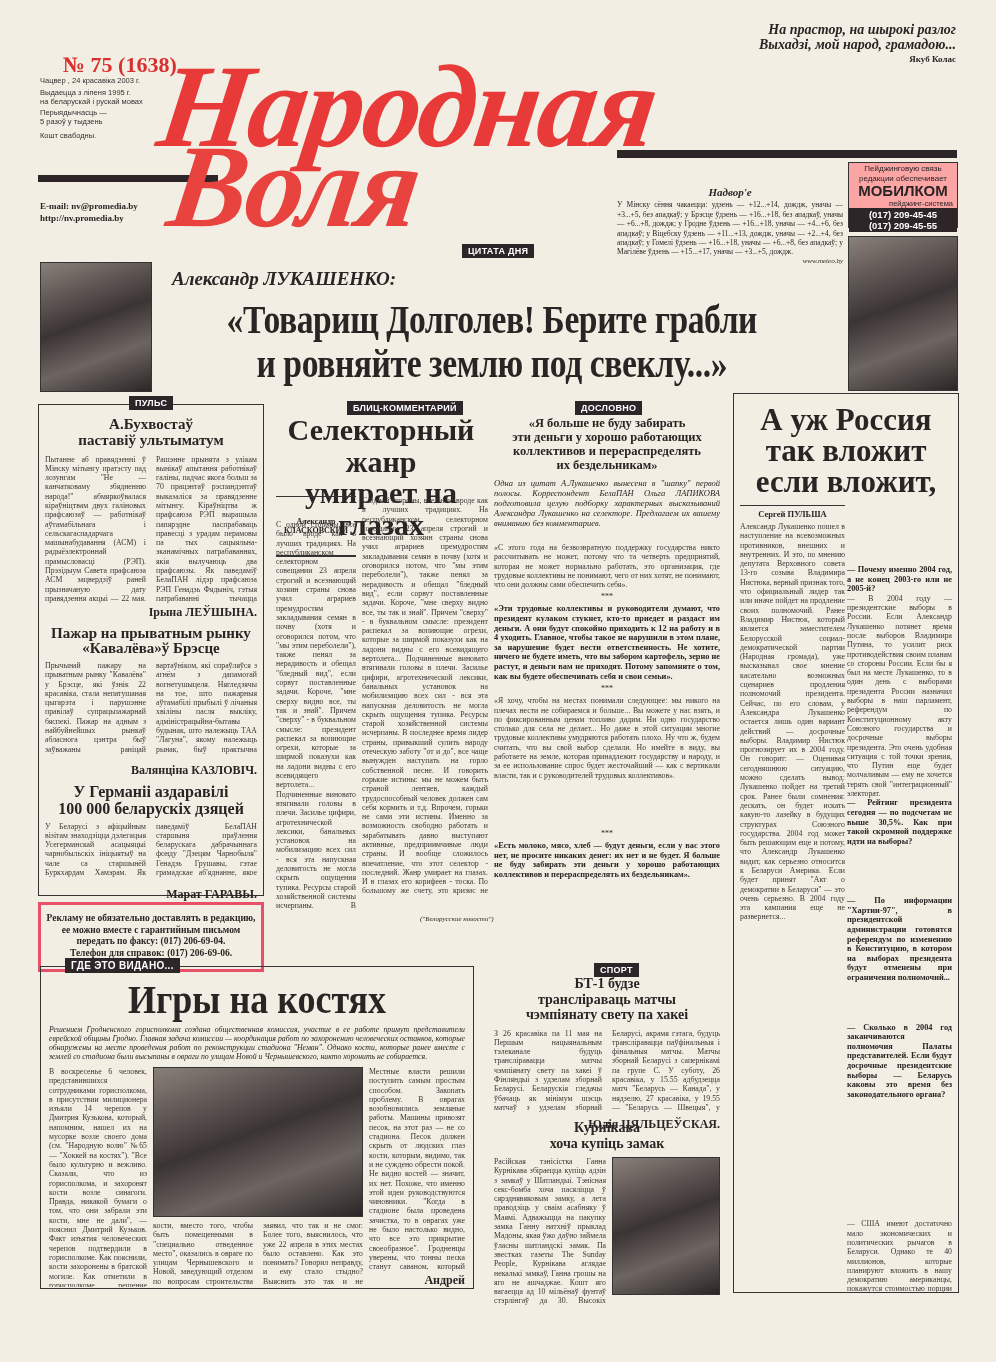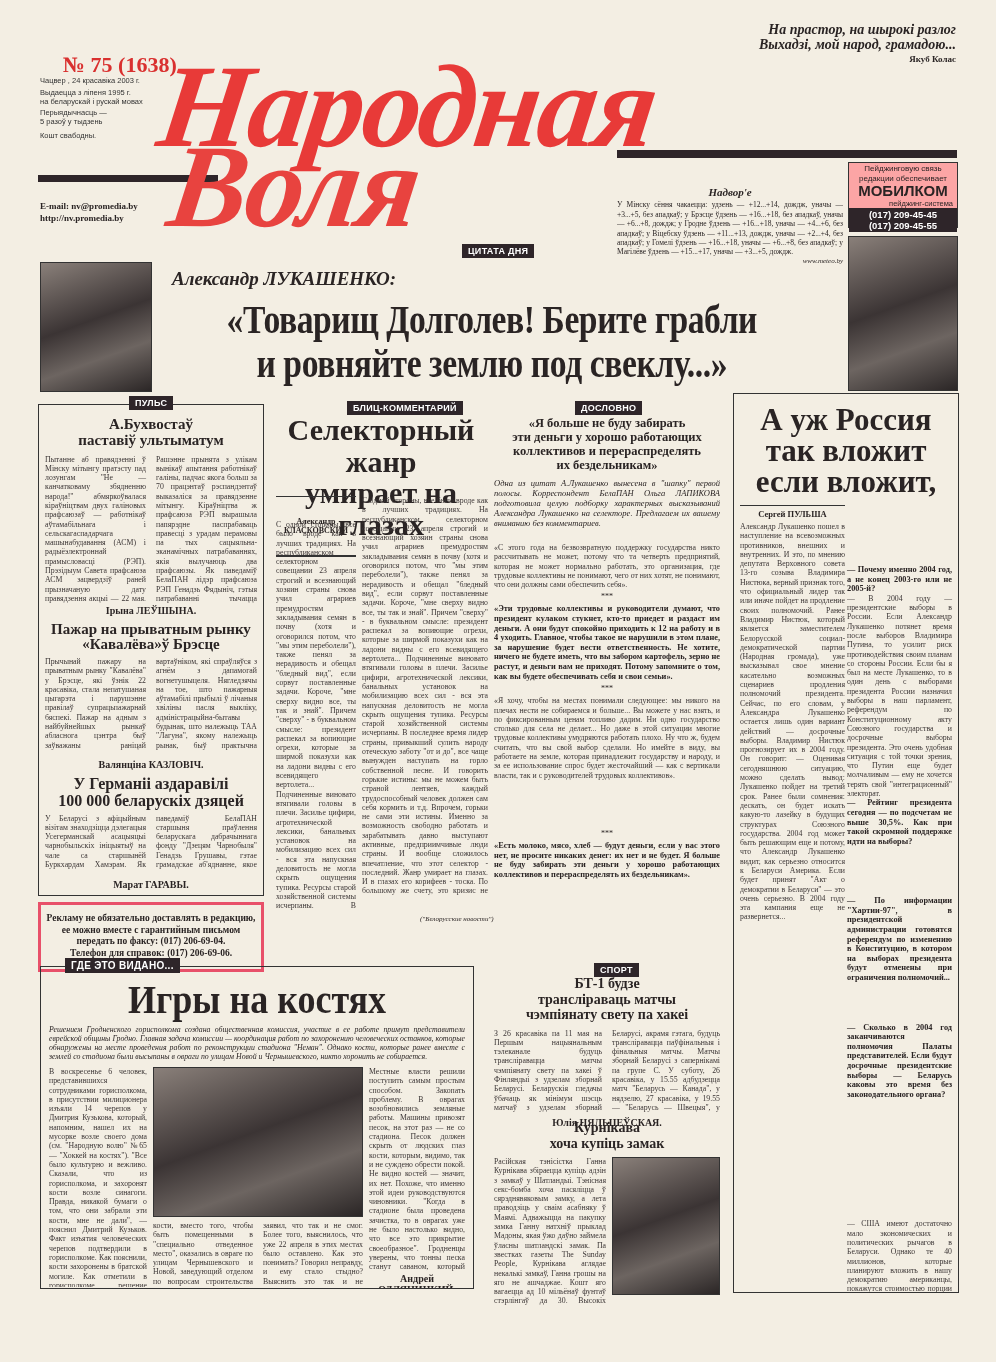--- a/index.html
+++ b/index.html
@@ -28,21 +28,21 @@
   .pager-ad .sub { font-size: 7.5px; text-align: right; padding-right: 4px; }
   .pager-ad .phones { background: #2e2529; color: #fff; font-size: 9.5px; font-weight: bold; line-height: 11px; padding: 1px 0; }
   .label { background: #2e2529; color: #fff; font-family: "Liberation Sans", sans-serif; font-weight: bold; font-size: 9px; padding: 2px 6px; letter-spacing: 0.3px; }
   .photo { background: linear-gradient(160deg, #8a807a 0%, #3b3434 45%, #6d6561 70%, #2b2626 100%); border: 1px solid #333; }
   .quote-author { left: 172px; top: 268px; font-size: 19px; font-style: italic; font-weight: bold; }
   .quote-big { left: 160px; top: 298px; width: 660px; text-align: center; font-size: 40px; font-weight: bold; font-family: "Liberation Serif", serif; line-height: 44px; letter-spacing: -0.5px; transform: scaleX(0.84); transform-origin: left top; width: 790px; }
   .box { border: 1.5px solid #333; }
   .head { font-weight: bold; text-align: center; line-height: 1.05; }
   .txt { font-size: 7.8px; line-height: 9.3px; text-align: justify; color: #3b3535; }
   .cols2 { column-count: 2; column-gap: 10px; }
-  .byline { text-align: center; font-weight: bold; font-size: 10px; }
+  .byline { text-align: right; font-weight: bold; font-size: 12px; }
   .italic-lead { font-style: italic; font-size: 9px; line-height: 10.6px; text-align: justify; }
   .boldq { font-weight: bold; font-size: 8.3px; line-height: 9.6px; text-align: justify; }
   .stars { text-align: center; font-size: 8px; margin: 3px 0; }
   .adbox { border: 3px solid #e8506a; background: #f3eee3; text-align: center; font-weight: bold; font-size: 11px; line-height: 13px; padding: 8px 4px; }
 </style>
 </head>
 <body>
 
 <div class="abs issue-no">№ 75 (1638)</div>
 <div class="abs meta" style="top:76px">Чацвер , 24 красавіка 2003 г.</div>

